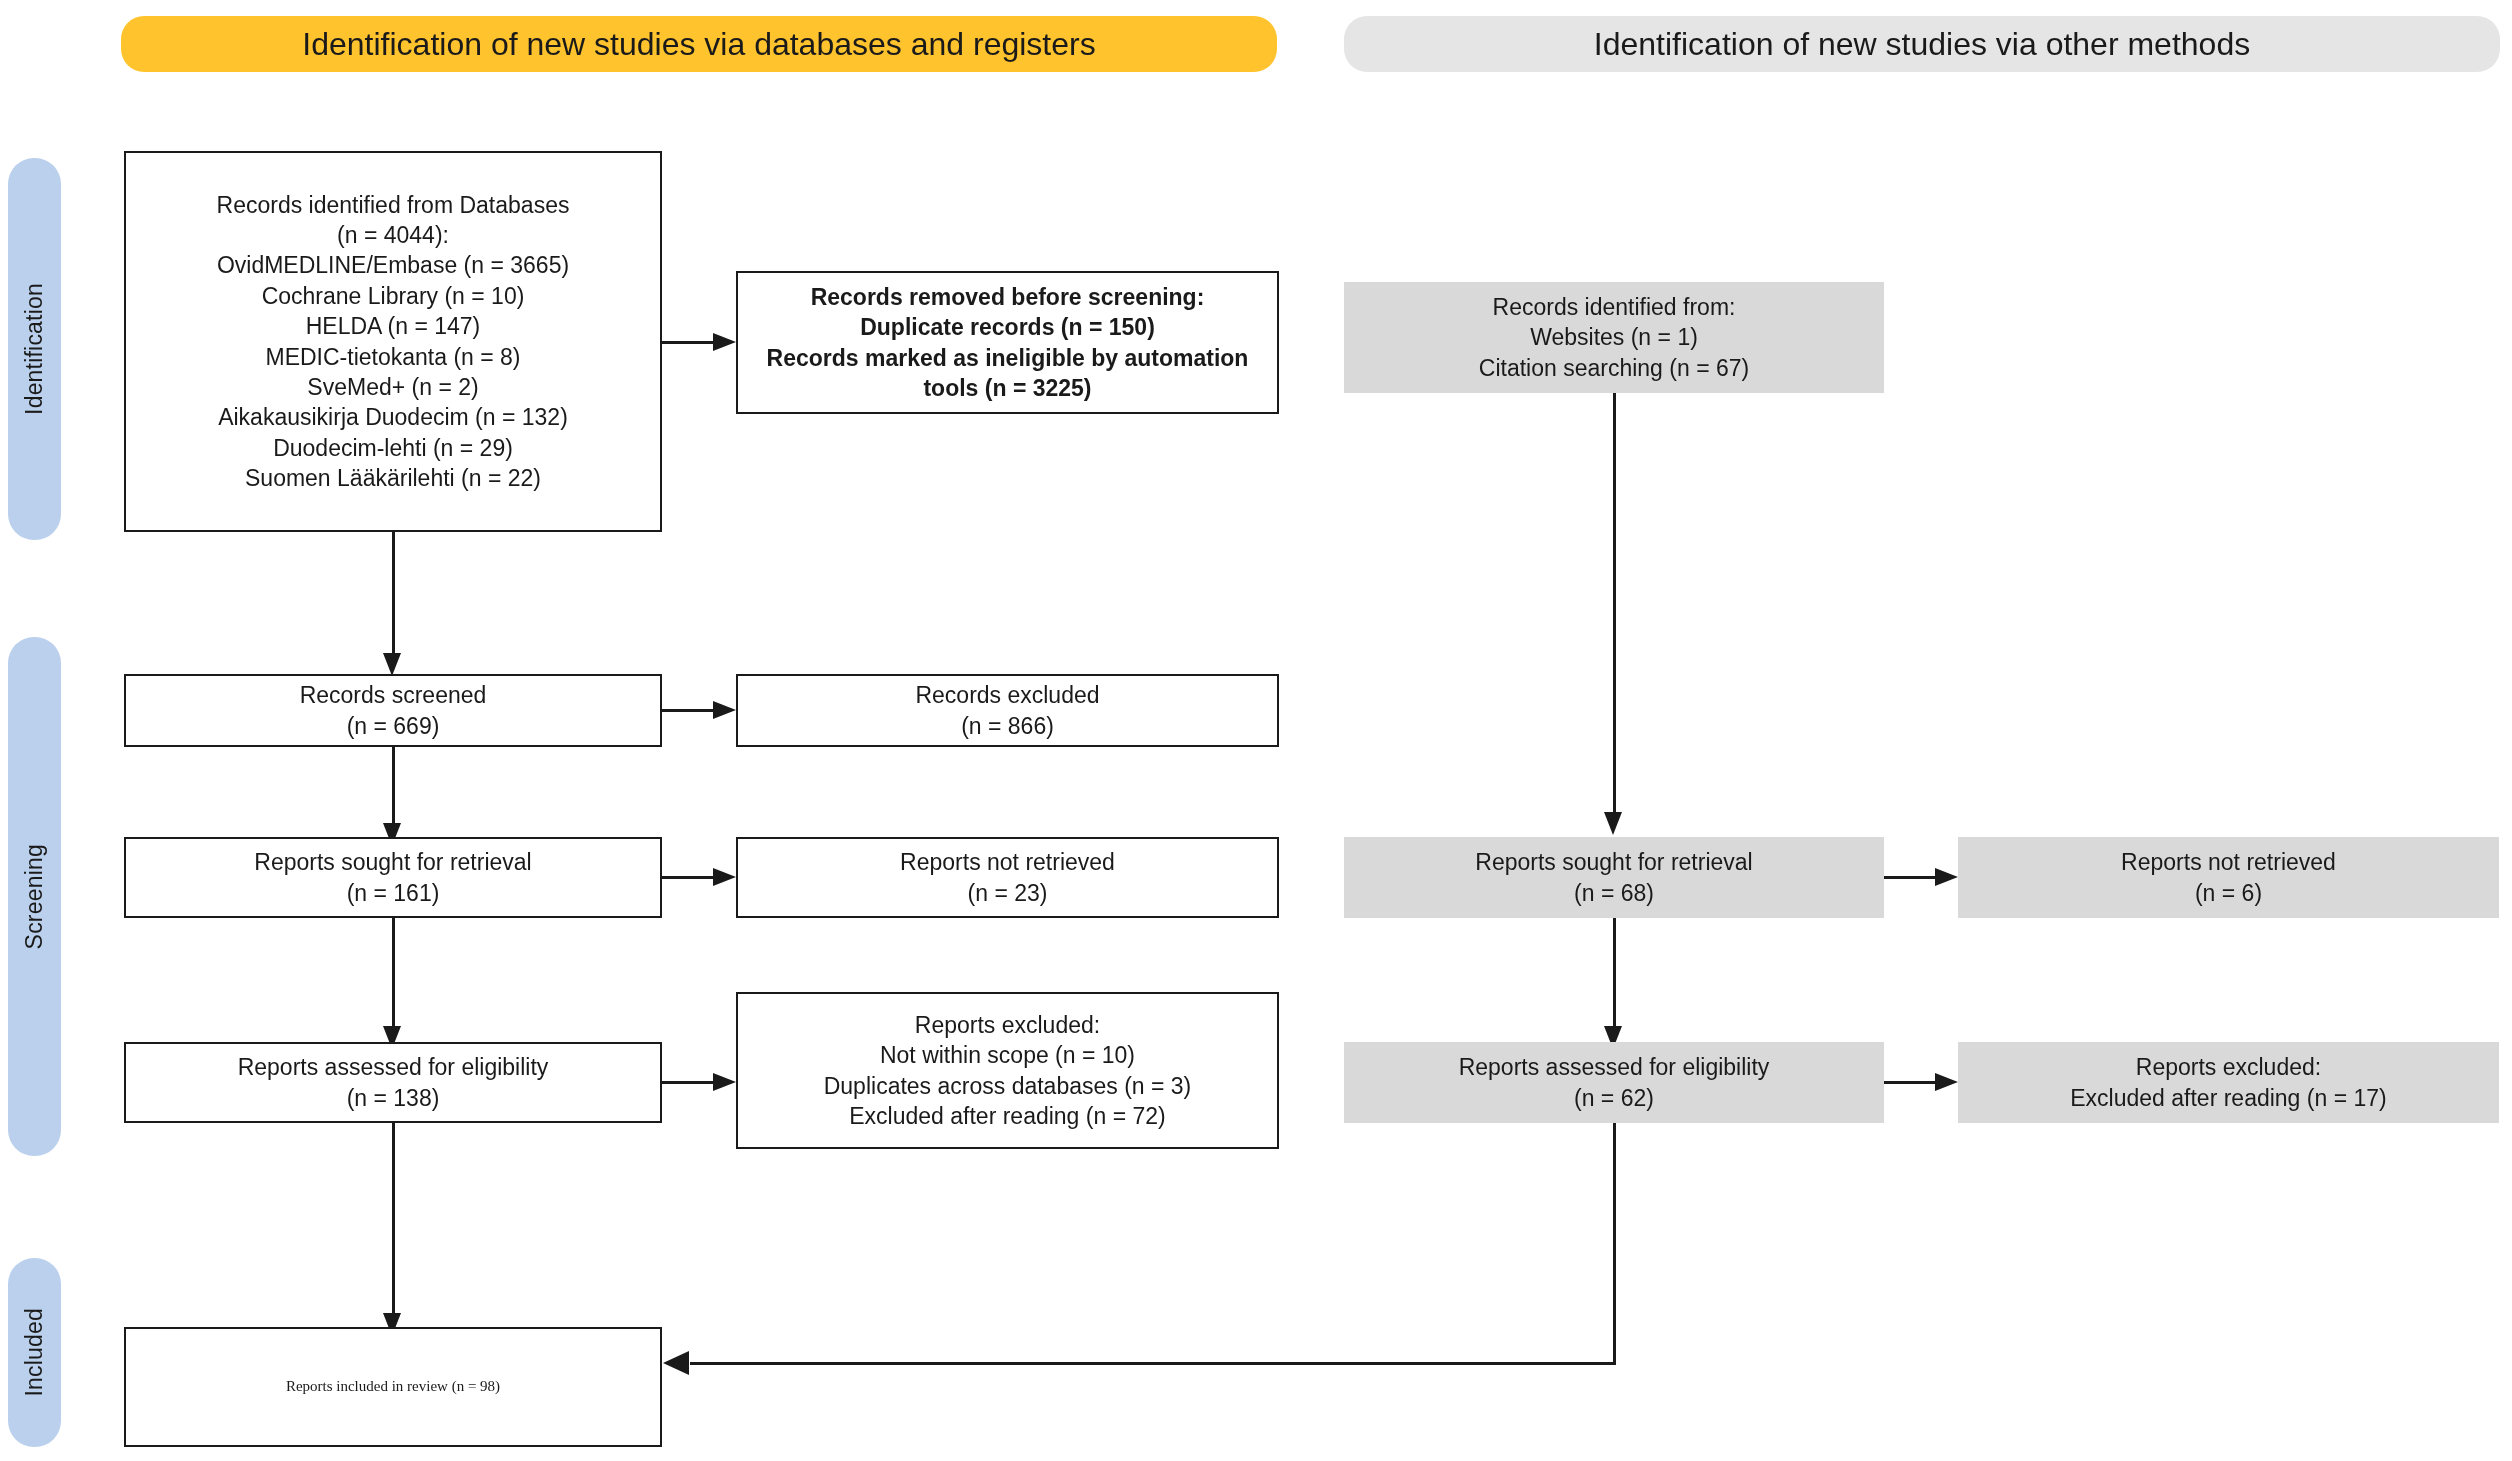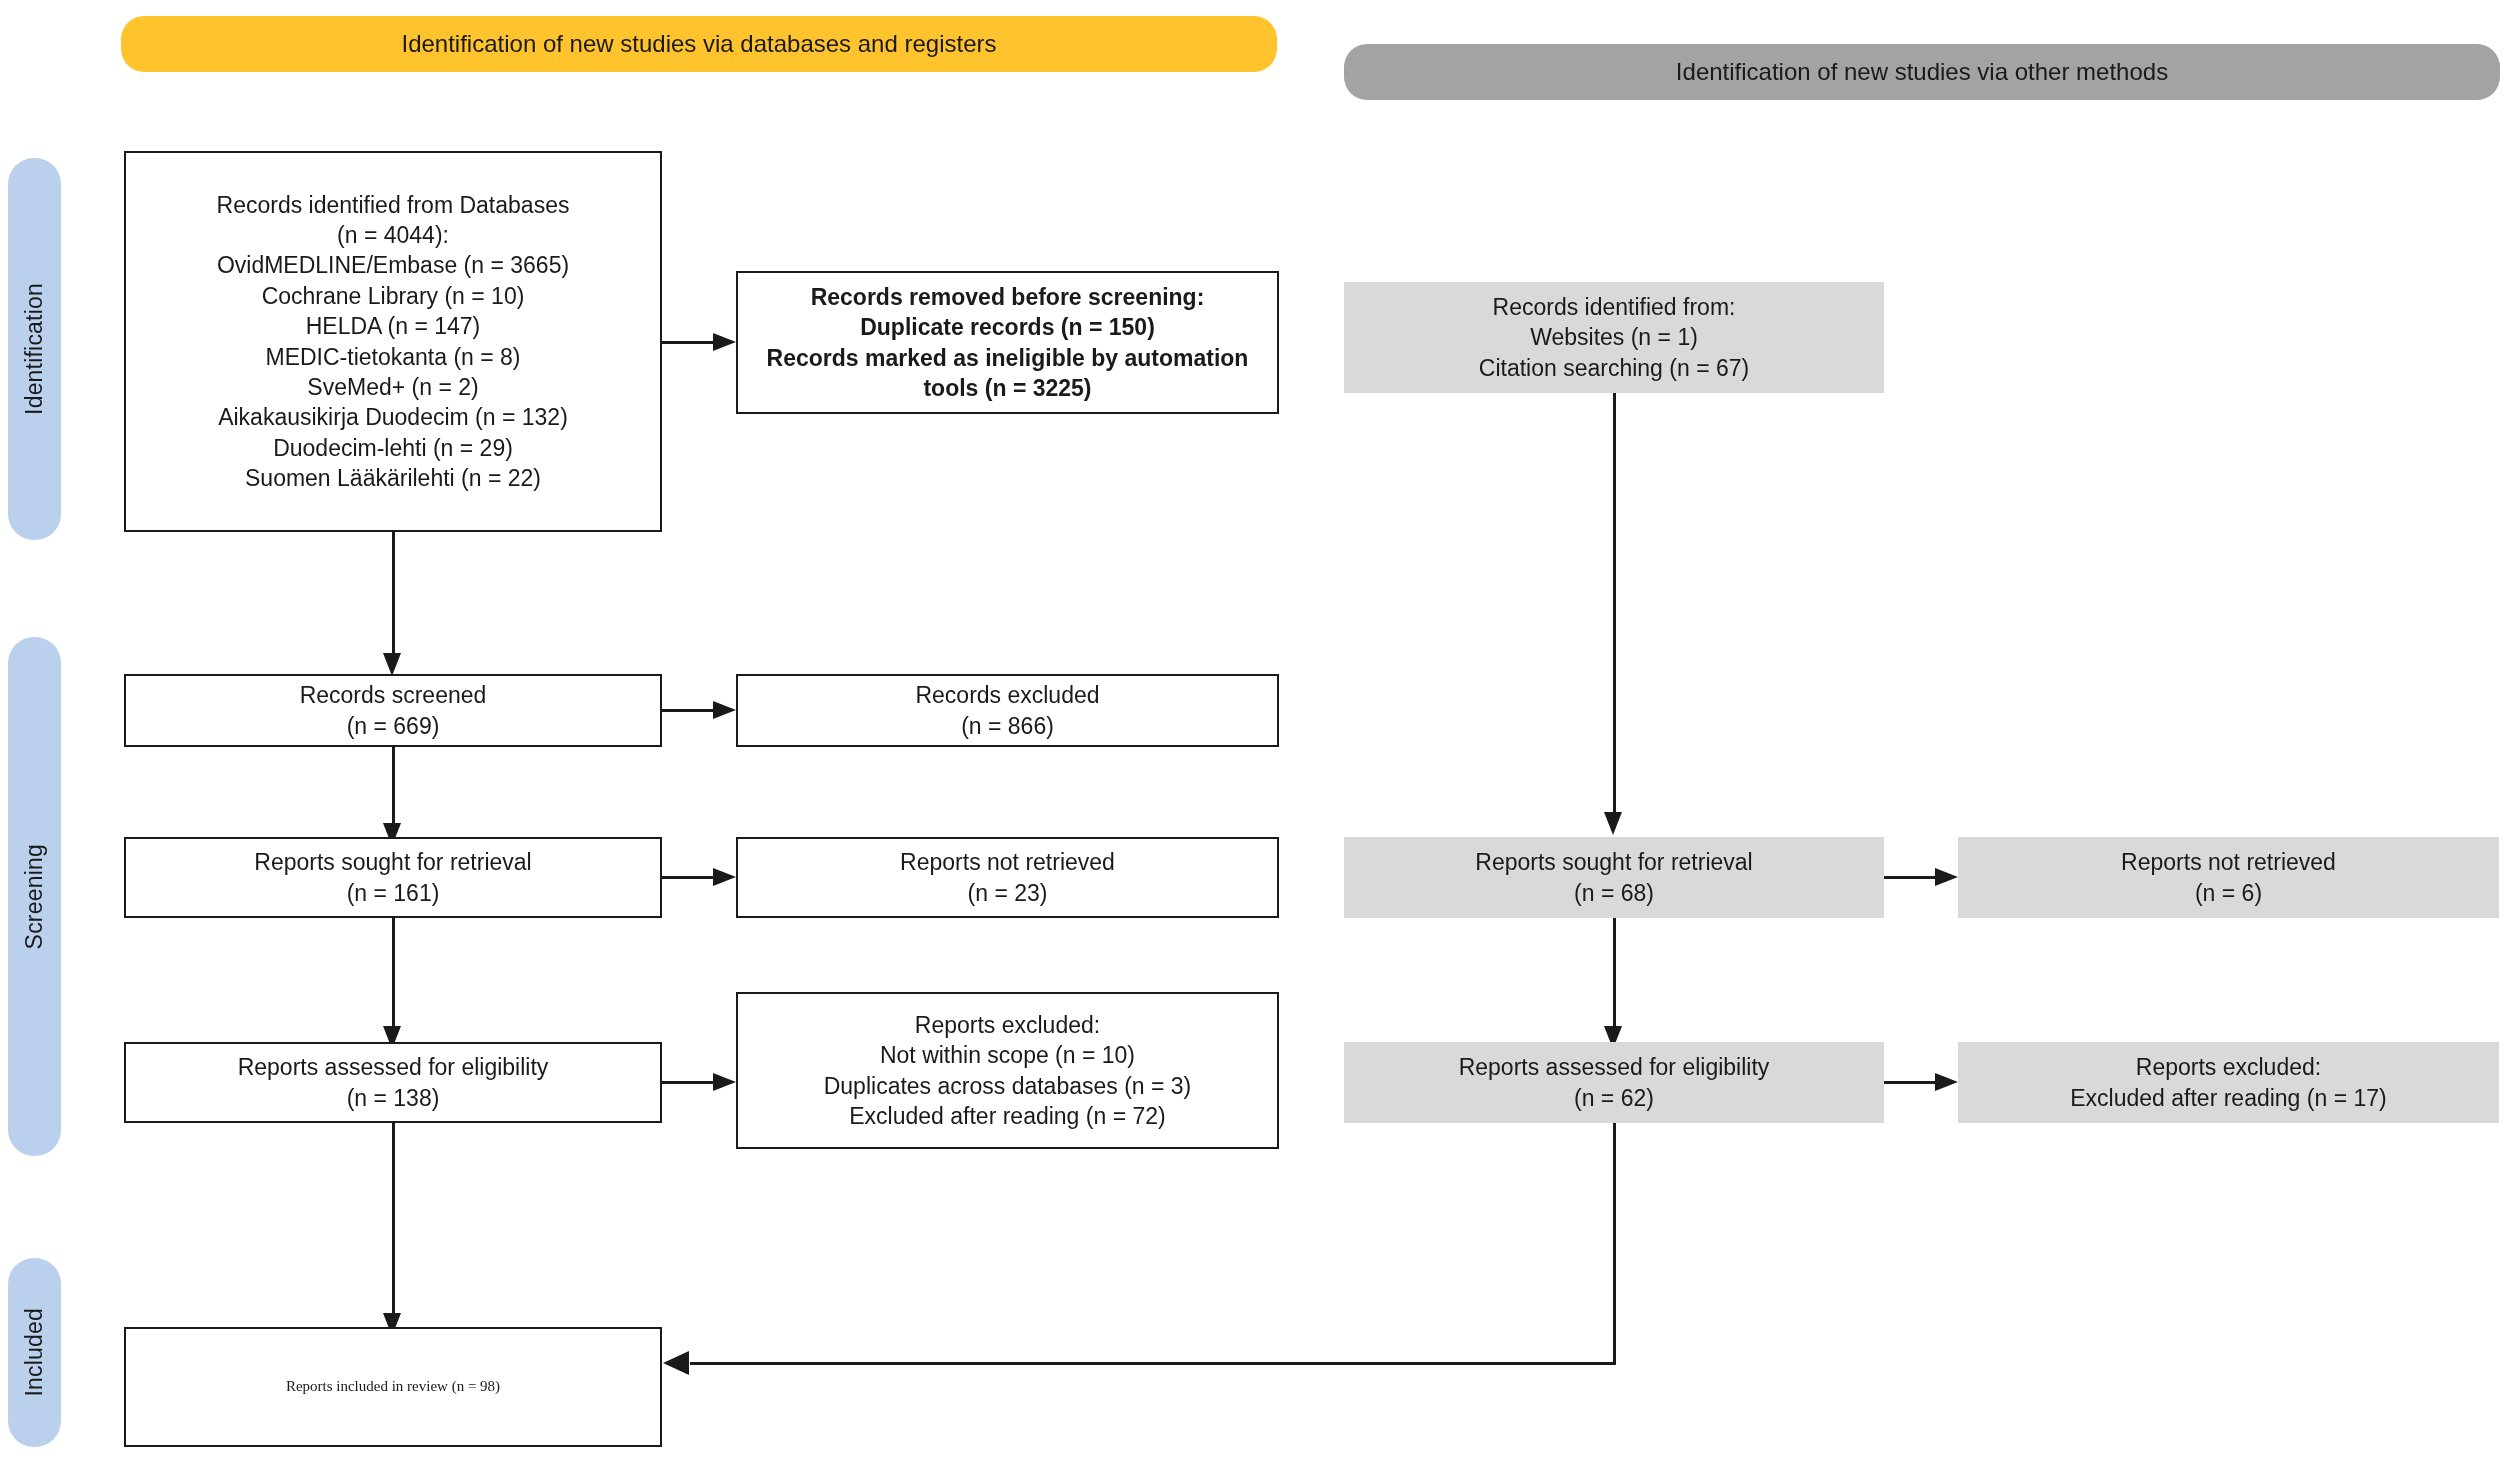--- a/index.html
+++ b/index.html
@@ -38,27 +38,27 @@
 
   
   .banner {
     position: absolute;
     border-radius: 23px;
     display: flex;
     align-items: center;
     justify-content: center;
   }
   .banner-text {
-    font-size: 24px;
+    font-size: 32px;
     color: #1a1a1a;
     text-align: right;
     white-space: nowrap;
   }
   .banner.yellow { background: #ffc32e; }
-  .banner.grey   { background: #a3a3a3; margin-top: 28px; }
+  .banner.grey   { background: #e5e5e5; }
 
   
   .box {
     position: absolute;
     box-sizing: border-box;
     display: flex;
     align-items: center;
     justify-content: center;
     padding: 4.6px 8px;
   }

